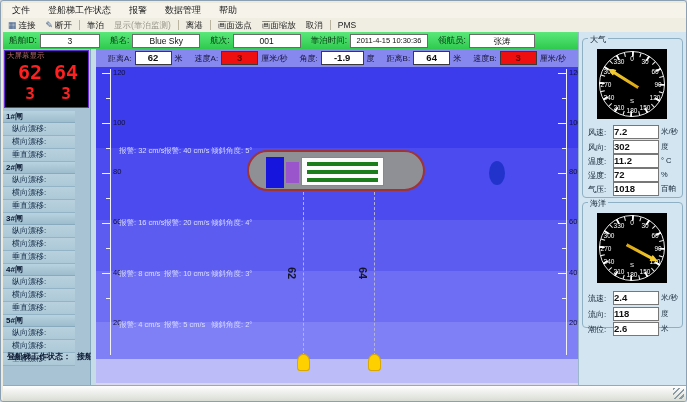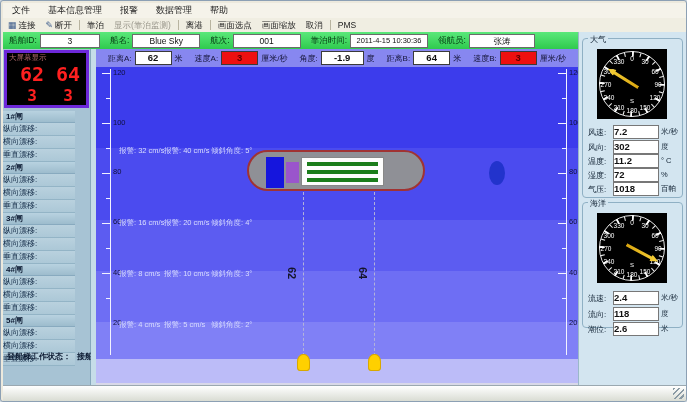--- a/index.html
+++ b/index.html
@@ -21,31 +21,31 @@
            font-size:8.5px;color:#073;padding-left:6px;box-sizing:border-box;}
   #infobar .lbl{color:#053a12;font-weight:normal;margin-right:3px;white-space:nowrap;}
   .ibox{background:#fff;border:1px solid #6b6b6b;height:12px;line-height:12px;text-align:center;
         font-size:8.5px;color:#111;margin-right:10px;overflow:hidden;white-space:nowrap;}
   .w60{width:58px}.w70{width:66px}.w78{width:76px;font-size:7.5px}.w68{width:64px}
   
   #sidebar{position:absolute;left:2px;top:48px;width:88px;height:336px;background:#a7c3d4;
            box-sizing:border-box;border-right:1px solid #86a8bc;}
   #splitter{position:absolute;left:90px;top:48px;width:5px;height:336px;background:#c6dde8;}
   #bigdisplay{position:absolute;left:1px;top:1px;width:85px;height:58px;background:#000;
-              border:3px solid #6d28d9;box-sizing:border-box;}
+              border:1px solid #6d28d9;box-sizing:border-box;}
   #bd-title{position:absolute;left:2px;top:0;font-size:7.5px;color:#b06a6a;white-space:nowrap;}
   .bd-num{position:absolute;font-family:"DejaVu Sans Mono",monospace;font-weight:bold;color:#ff2020;}
   .bd-big{font-size:20px;top:9px;}
   .bd-sm{font-size:16px;top:33px;}
   .bd-c1{left:10px;width:30px;text-align:center;}
   .bd-c2{left:46px;width:30px;text-align:center;}
   #groups{position:absolute;left:0;top:62px;width:72px;}
   .g-title{height:11px;line-height:11px;font-size:8px;font-weight:bold;color:#0a1830;
            padding-left:3px;background:linear-gradient(#b8d2e0,#9dbccd);border-bottom:1px solid #88aabf;}
-  .g-row{height:12px;line-height:12px;font-size:8px;color:#122a46;
+  .g-row{height:12px;line-height:12px;font-size:8px;color:#122a46;padding-left:9px;
          background:linear-gradient(#b9d1de,#acc8d7);border-bottom:1px solid #93b4c6;}
   #gangway{position:absolute;left:0;top:302px;width:88px;font-size:8px;font-weight:bold;
            color:#0a1830;padding-left:4px;line-height:12px;white-space:nowrap;}
   #gangway .val{margin-left:6px;}
   
   #main{position:absolute;left:95px;top:48px;width:482px;height:336px;overflow:hidden;}
   #mheader{position:absolute;left:0;top:0;width:482px;height:18px;background:#8787f0;
            display:flex;align-items:center;font-size:8px;color:#151538;padding-left:12px;box-sizing:border-box;}
   #mheader .lbl{margin-right:3px;white-space:nowrap;}
   #mheader .unit{margin-right:12px;margin-left:3px;white-space:nowrap;}
@@ -123,21 +123,21 @@
   #grip{position:absolute;right:2px;bottom:2px;width:11px;height:11px;
         background:repeating-linear-gradient(135deg,#8a9aa4 0 1.5px,transparent 1.5px 4px);}
 </style>
 </head>
 <body>
 
 <div id="win">
 
   <div id="menubar">
     <div class="menu-item">文件</div>
-    <div class="menu-item">基本信息管理</div>
+    <div class="menu-item">登船梯工作状态</div>
     <div class="menu-item">报警</div>
     <div class="menu-item">数据管理</div>
     <div class="menu-item">帮助</div>
   </div>
 
   <div id="toolbar">
     <div class="tb-btn">
       <span class="ticon">▦</span>
       <span>连接</span>
     </div>

